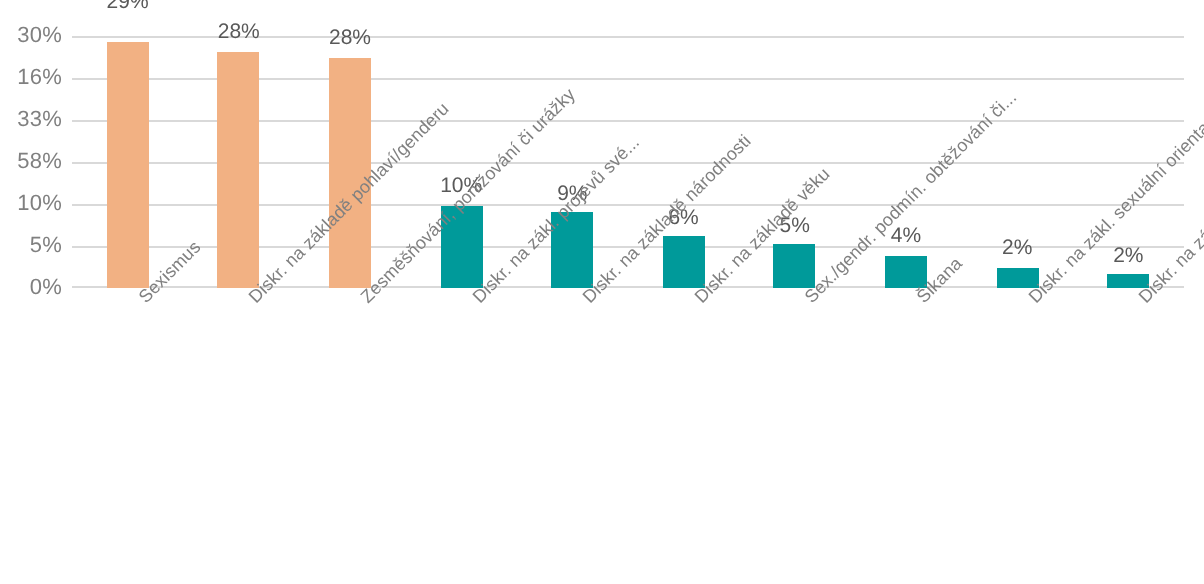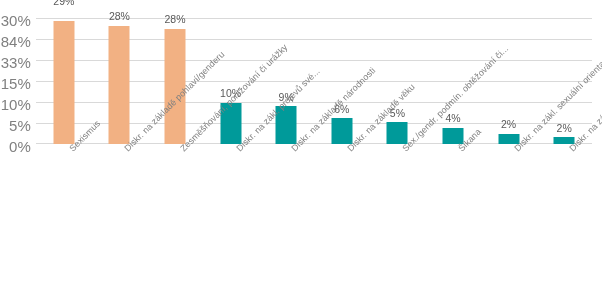--- a/index.html
+++ b/index.html
@@ -24,21 +24,21 @@
   .y-axis {
     position: absolute;
     left: 0;
     top: 0;
     width: 34px;
     height: 292px;
   }
   .y-tick-label {
     position: absolute;
     right: 3px;
-    font-size: 15px;
+    font-size: 11px;
     color: #808080;
     line-height: 1;
     text-align: right;
     white-space: nowrap;
     letter-spacing: 0.1px;
   }
 
   
   .plot {
     position: absolute;
@@ -114,23 +114,23 @@
     letter-spacing: 0.05px;
   }
 </style>
 </head>
 <body>
 
 <div id="chart-root">
 
   <div class="y-axis">
       <div class="y-tick-label" style="top: 13px;">30%</div>
-      <div class="y-tick-label" style="top: 34px;">84%</div>
+      <div class="y-tick-label" style="top: 34px;">16%</div>
       <div class="y-tick-label" style="top: 55px;">33%</div>
-      <div class="y-tick-label" style="top: 76px;">15%</div>
+      <div class="y-tick-label" style="top: 76px;">58%</div>
       <div class="y-tick-label" style="top: 97px;">10%</div>
       <div class="y-tick-label" style="top: 118px;">5%</div>
       <div class="y-tick-label" style="top: 139px;">0%</div>
     </div>
 
   <div class="plot">
       <div class="gridline" style="background: rgb(217, 217, 217); top: 0px;"></div>
       <div class="gridline" style="background: rgb(217, 217, 217); top: 21px;"></div>
       <div class="gridline" style="background: rgb(217, 217, 217); top: 42px;"></div>
       <div class="gridline" style="background: rgb(217, 217, 217); top: 63px;"></div>

